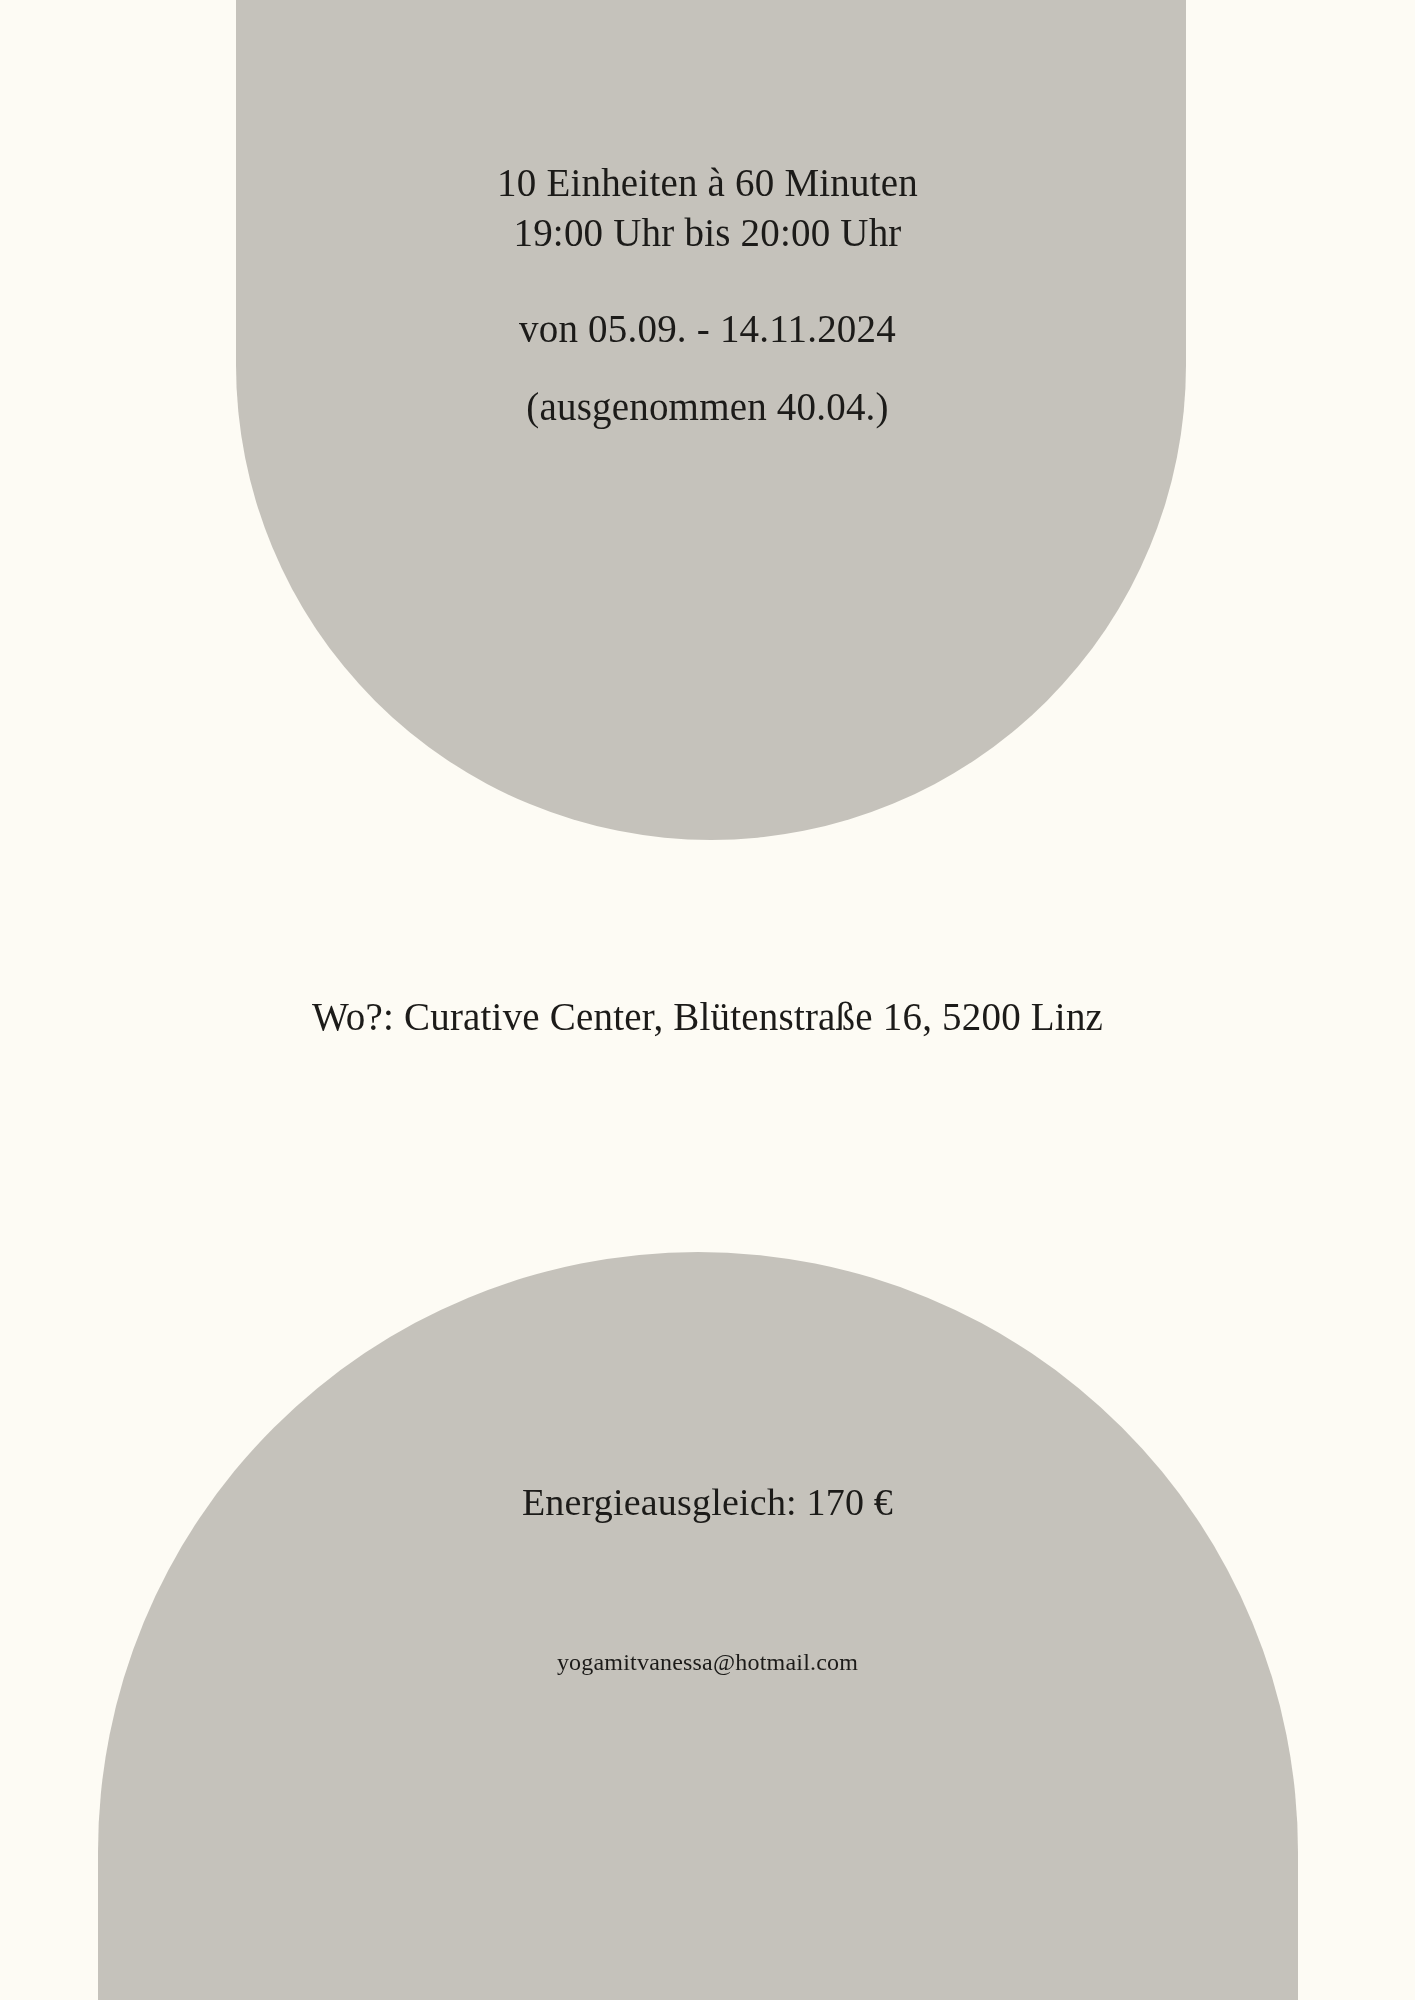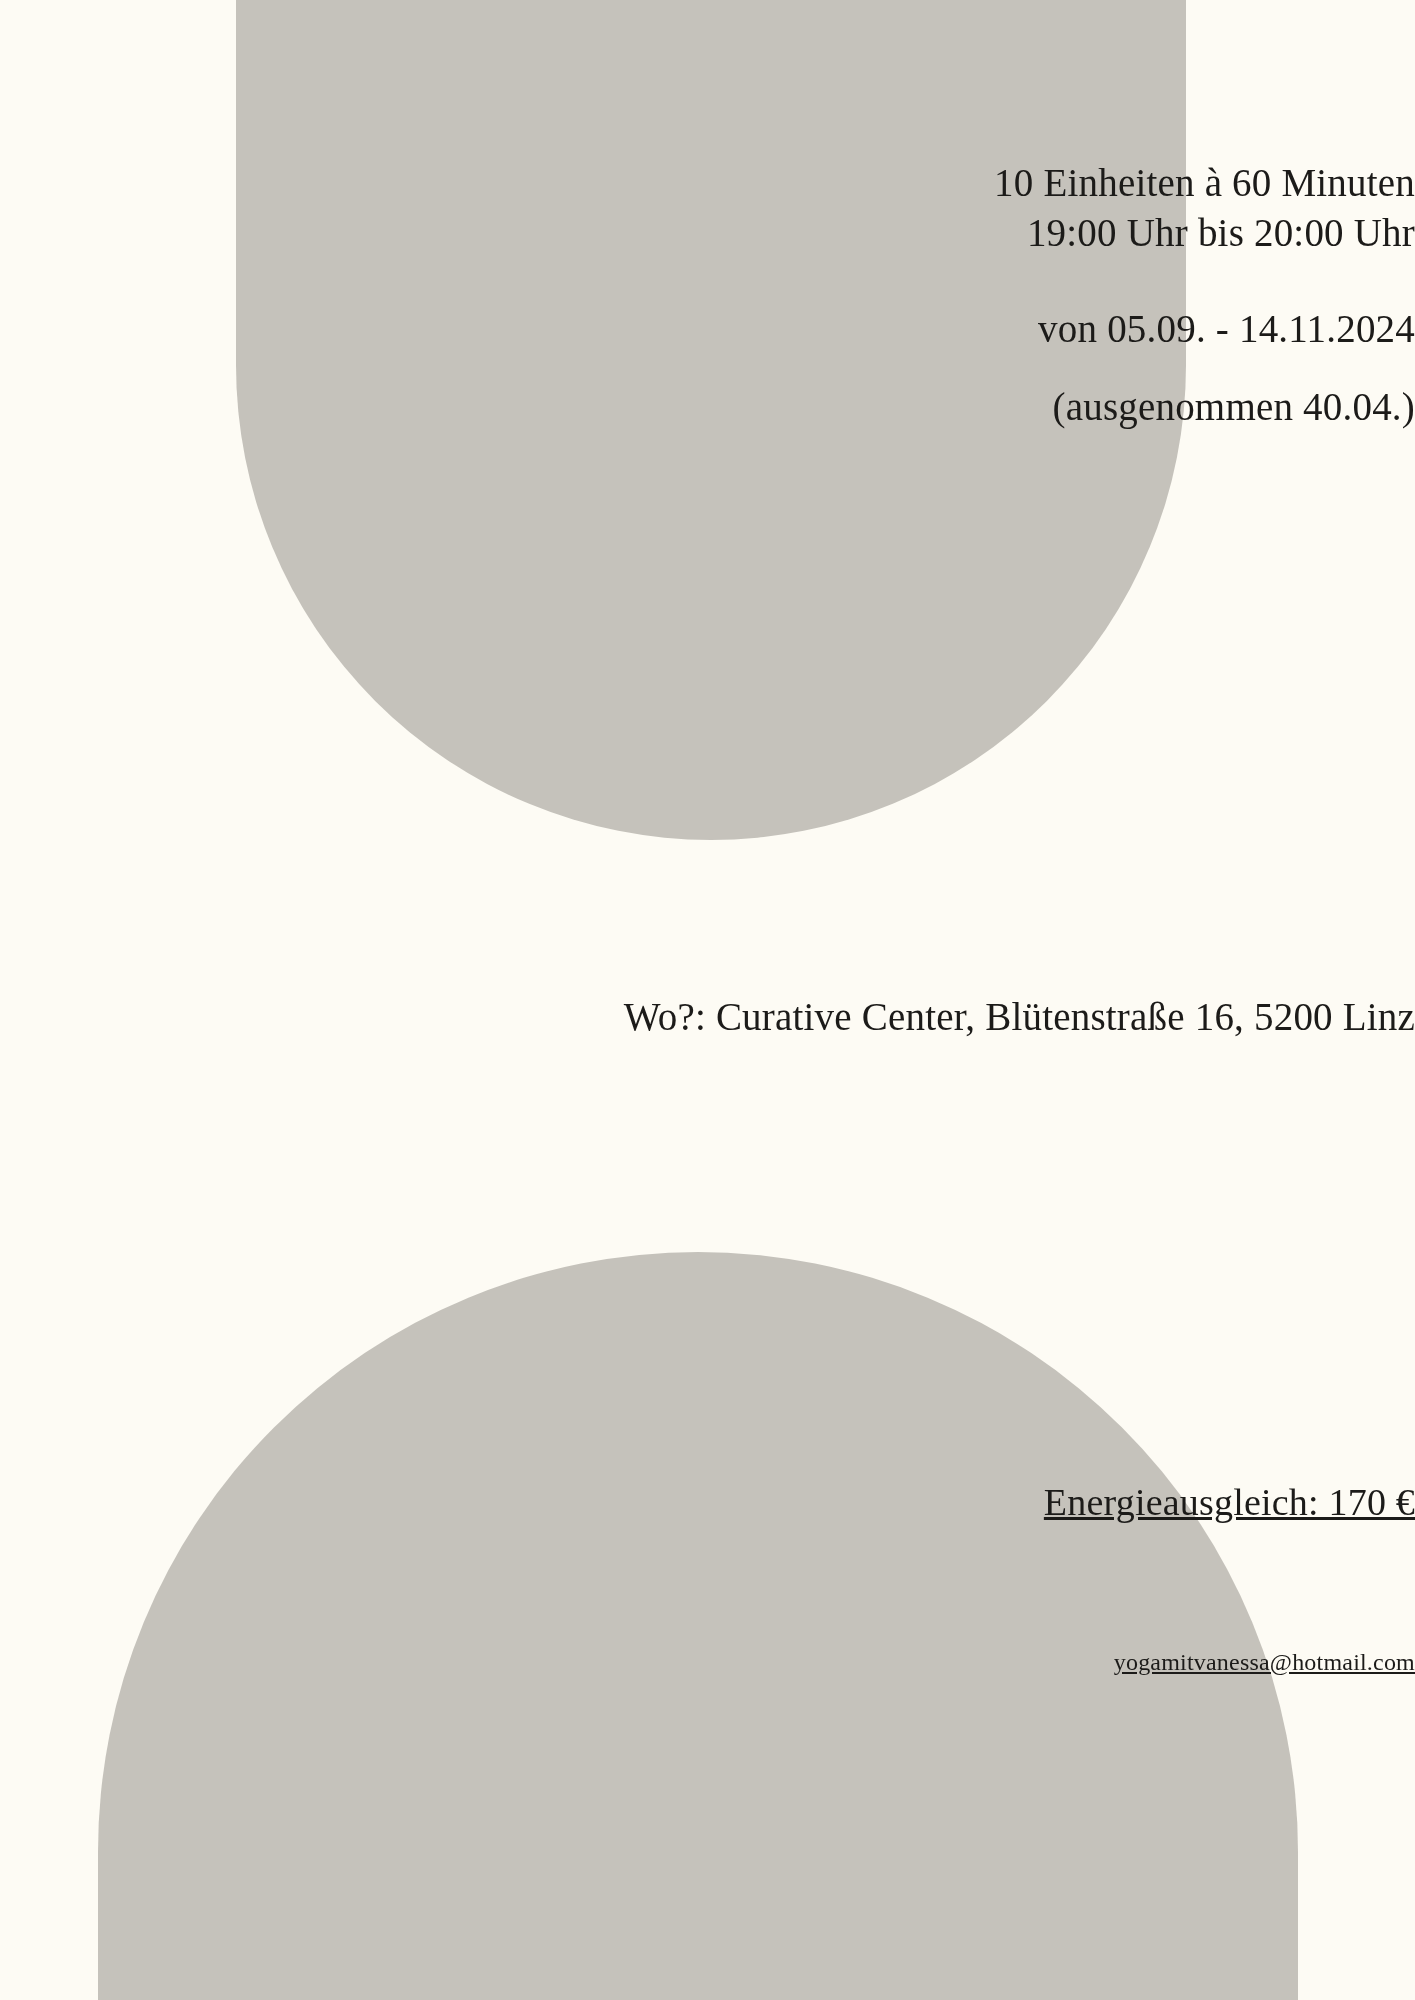--- a/index.html
+++ b/index.html
@@ -45,21 +45,21 @@
   }
 
   .content {
     position: absolute;
     inset: 0;
   }
 
   .block {
     position: absolute;
     width: 100%;
-    text-align: right;
+    text-align: center;
     line-height: 1.28;
   }
 
   .line {
     display: block;
     white-space: nowrap;
   }
 
   
   .top-block {
@@ -85,21 +85,20 @@
     letter-spacing: 0.2px;
   }
 
   
   .bottom-block {
     top: 1478px;
   }
   .bottom-block .line {
     font-size: 38px;
     letter-spacing: 0.2px;
-    text-decoration: underline;
   }
   .bottom-block .spacer {
     height: 60px;
   }
   .bottom-block .underlined {
     text-decoration: underline;
     text-underline-offset: 5px;
   }
   .bottom-block .email {
     font-size: 24px;

